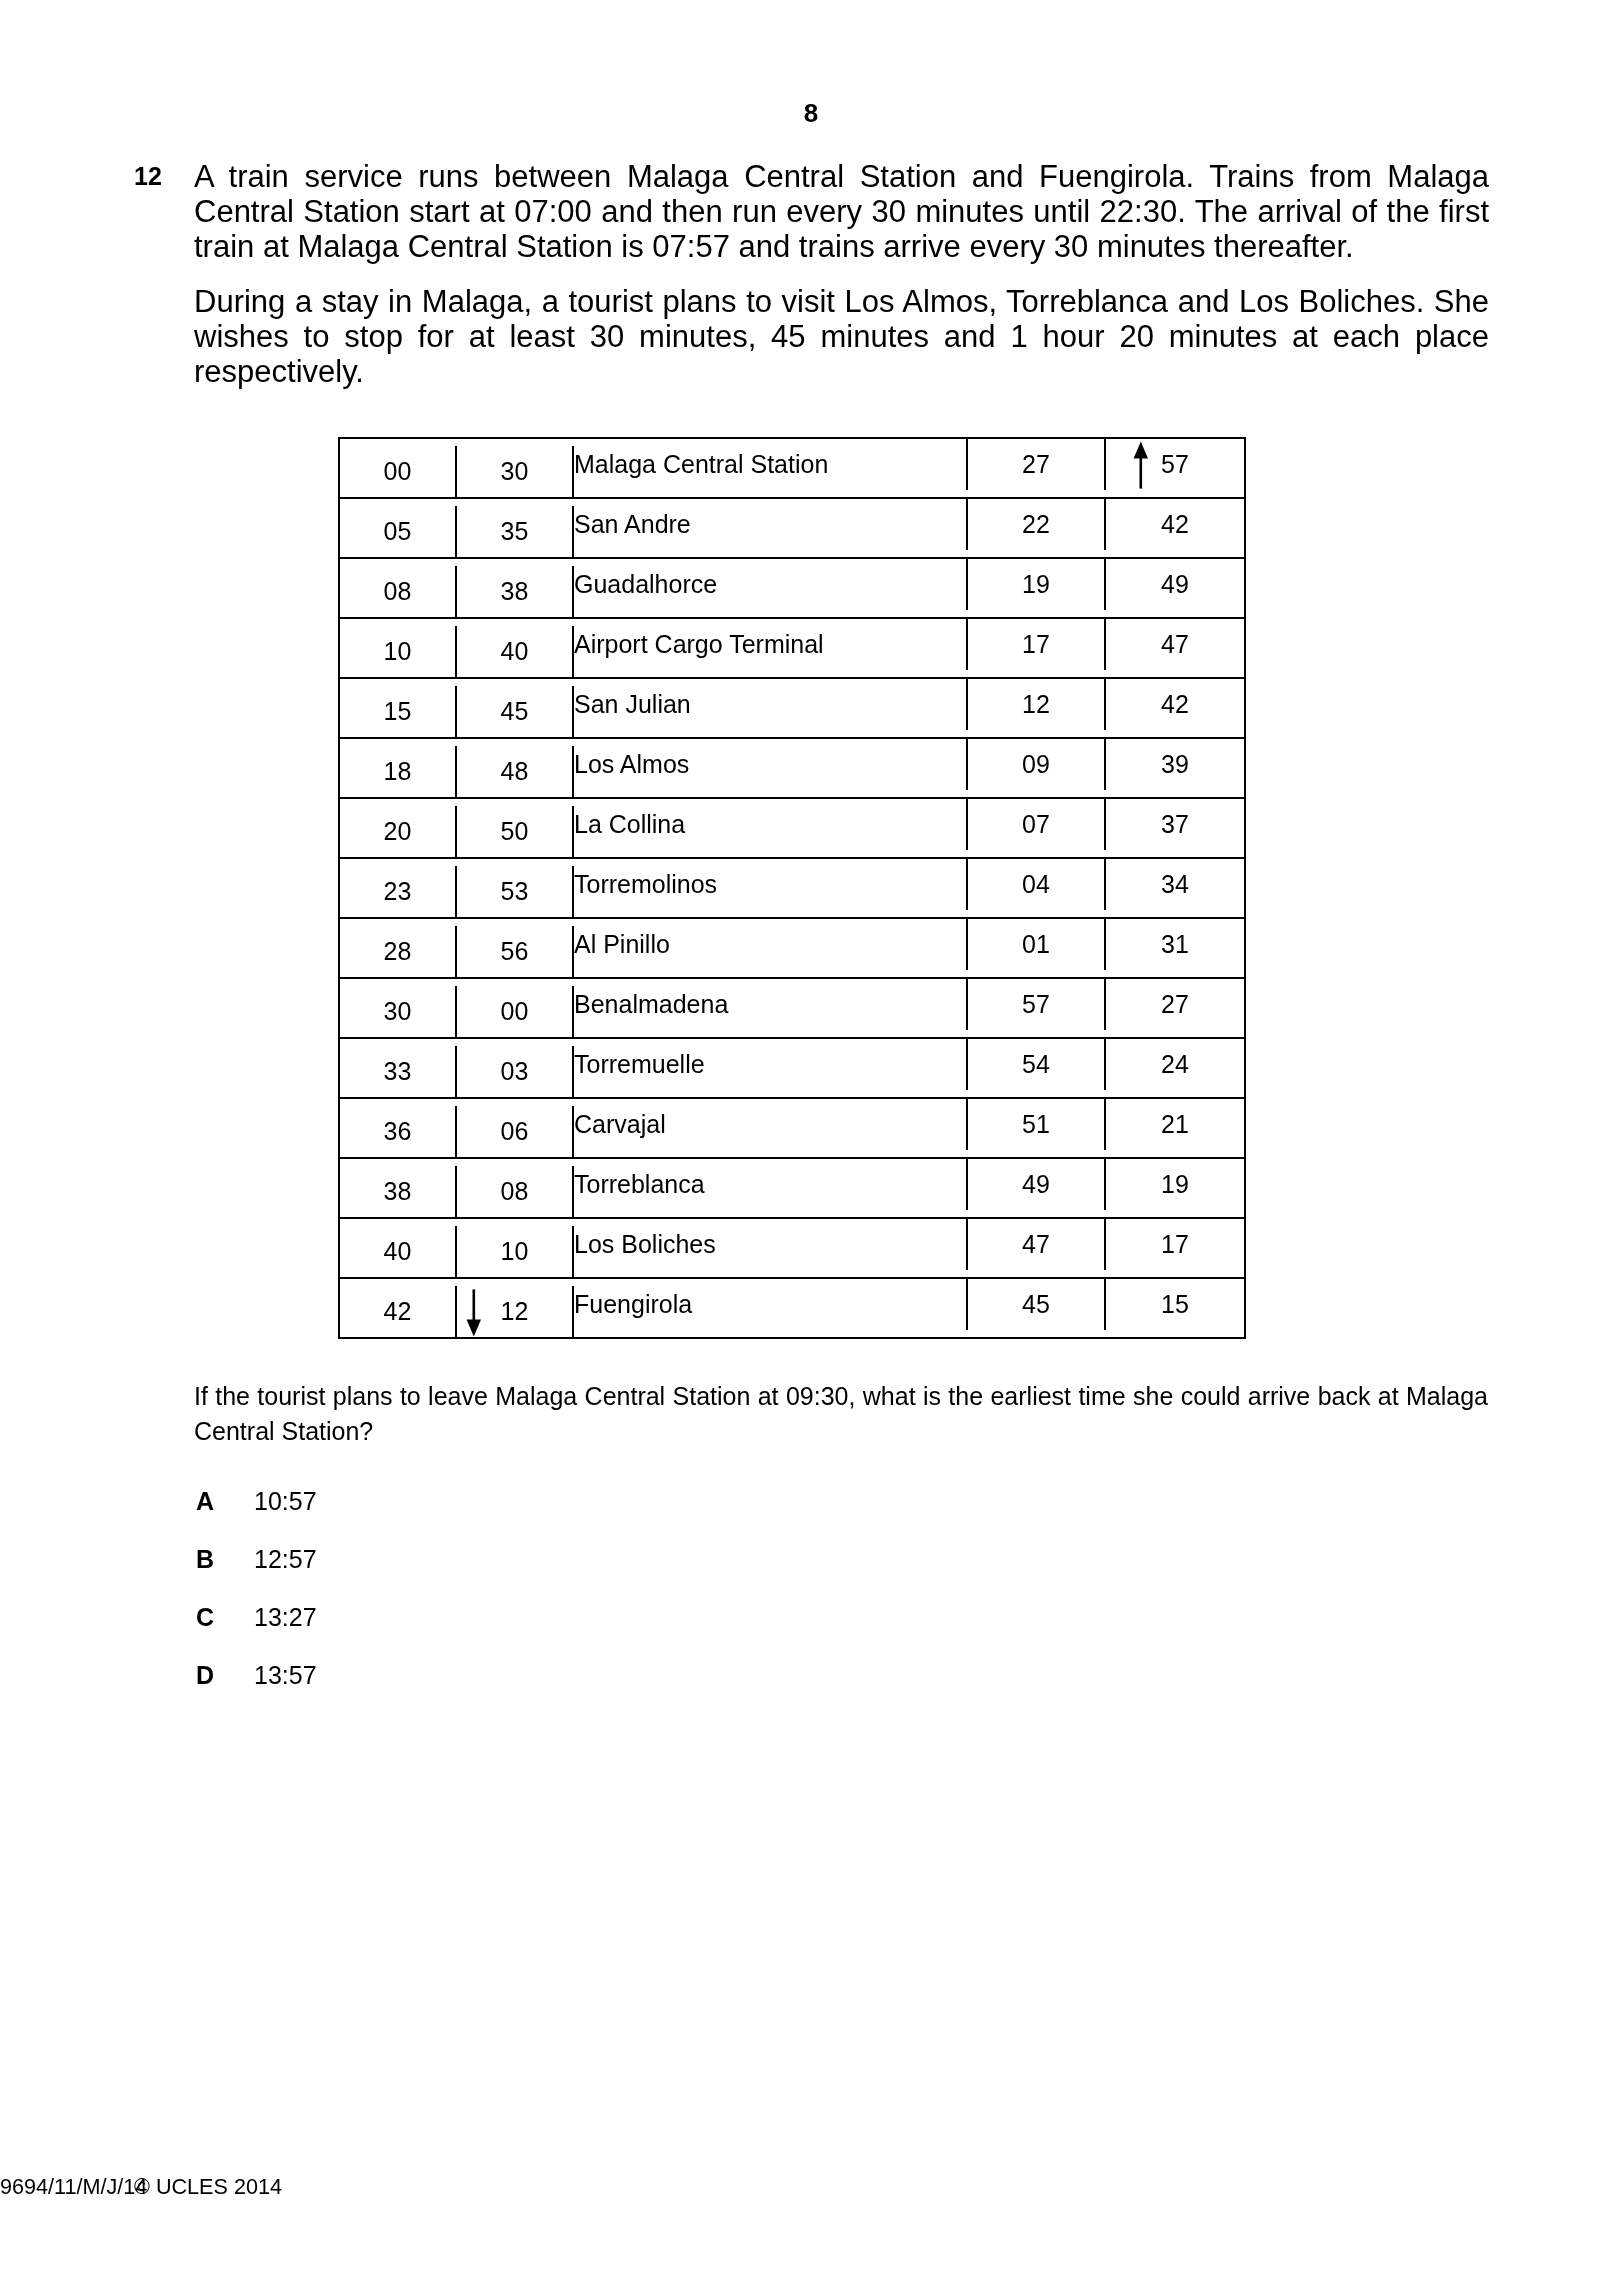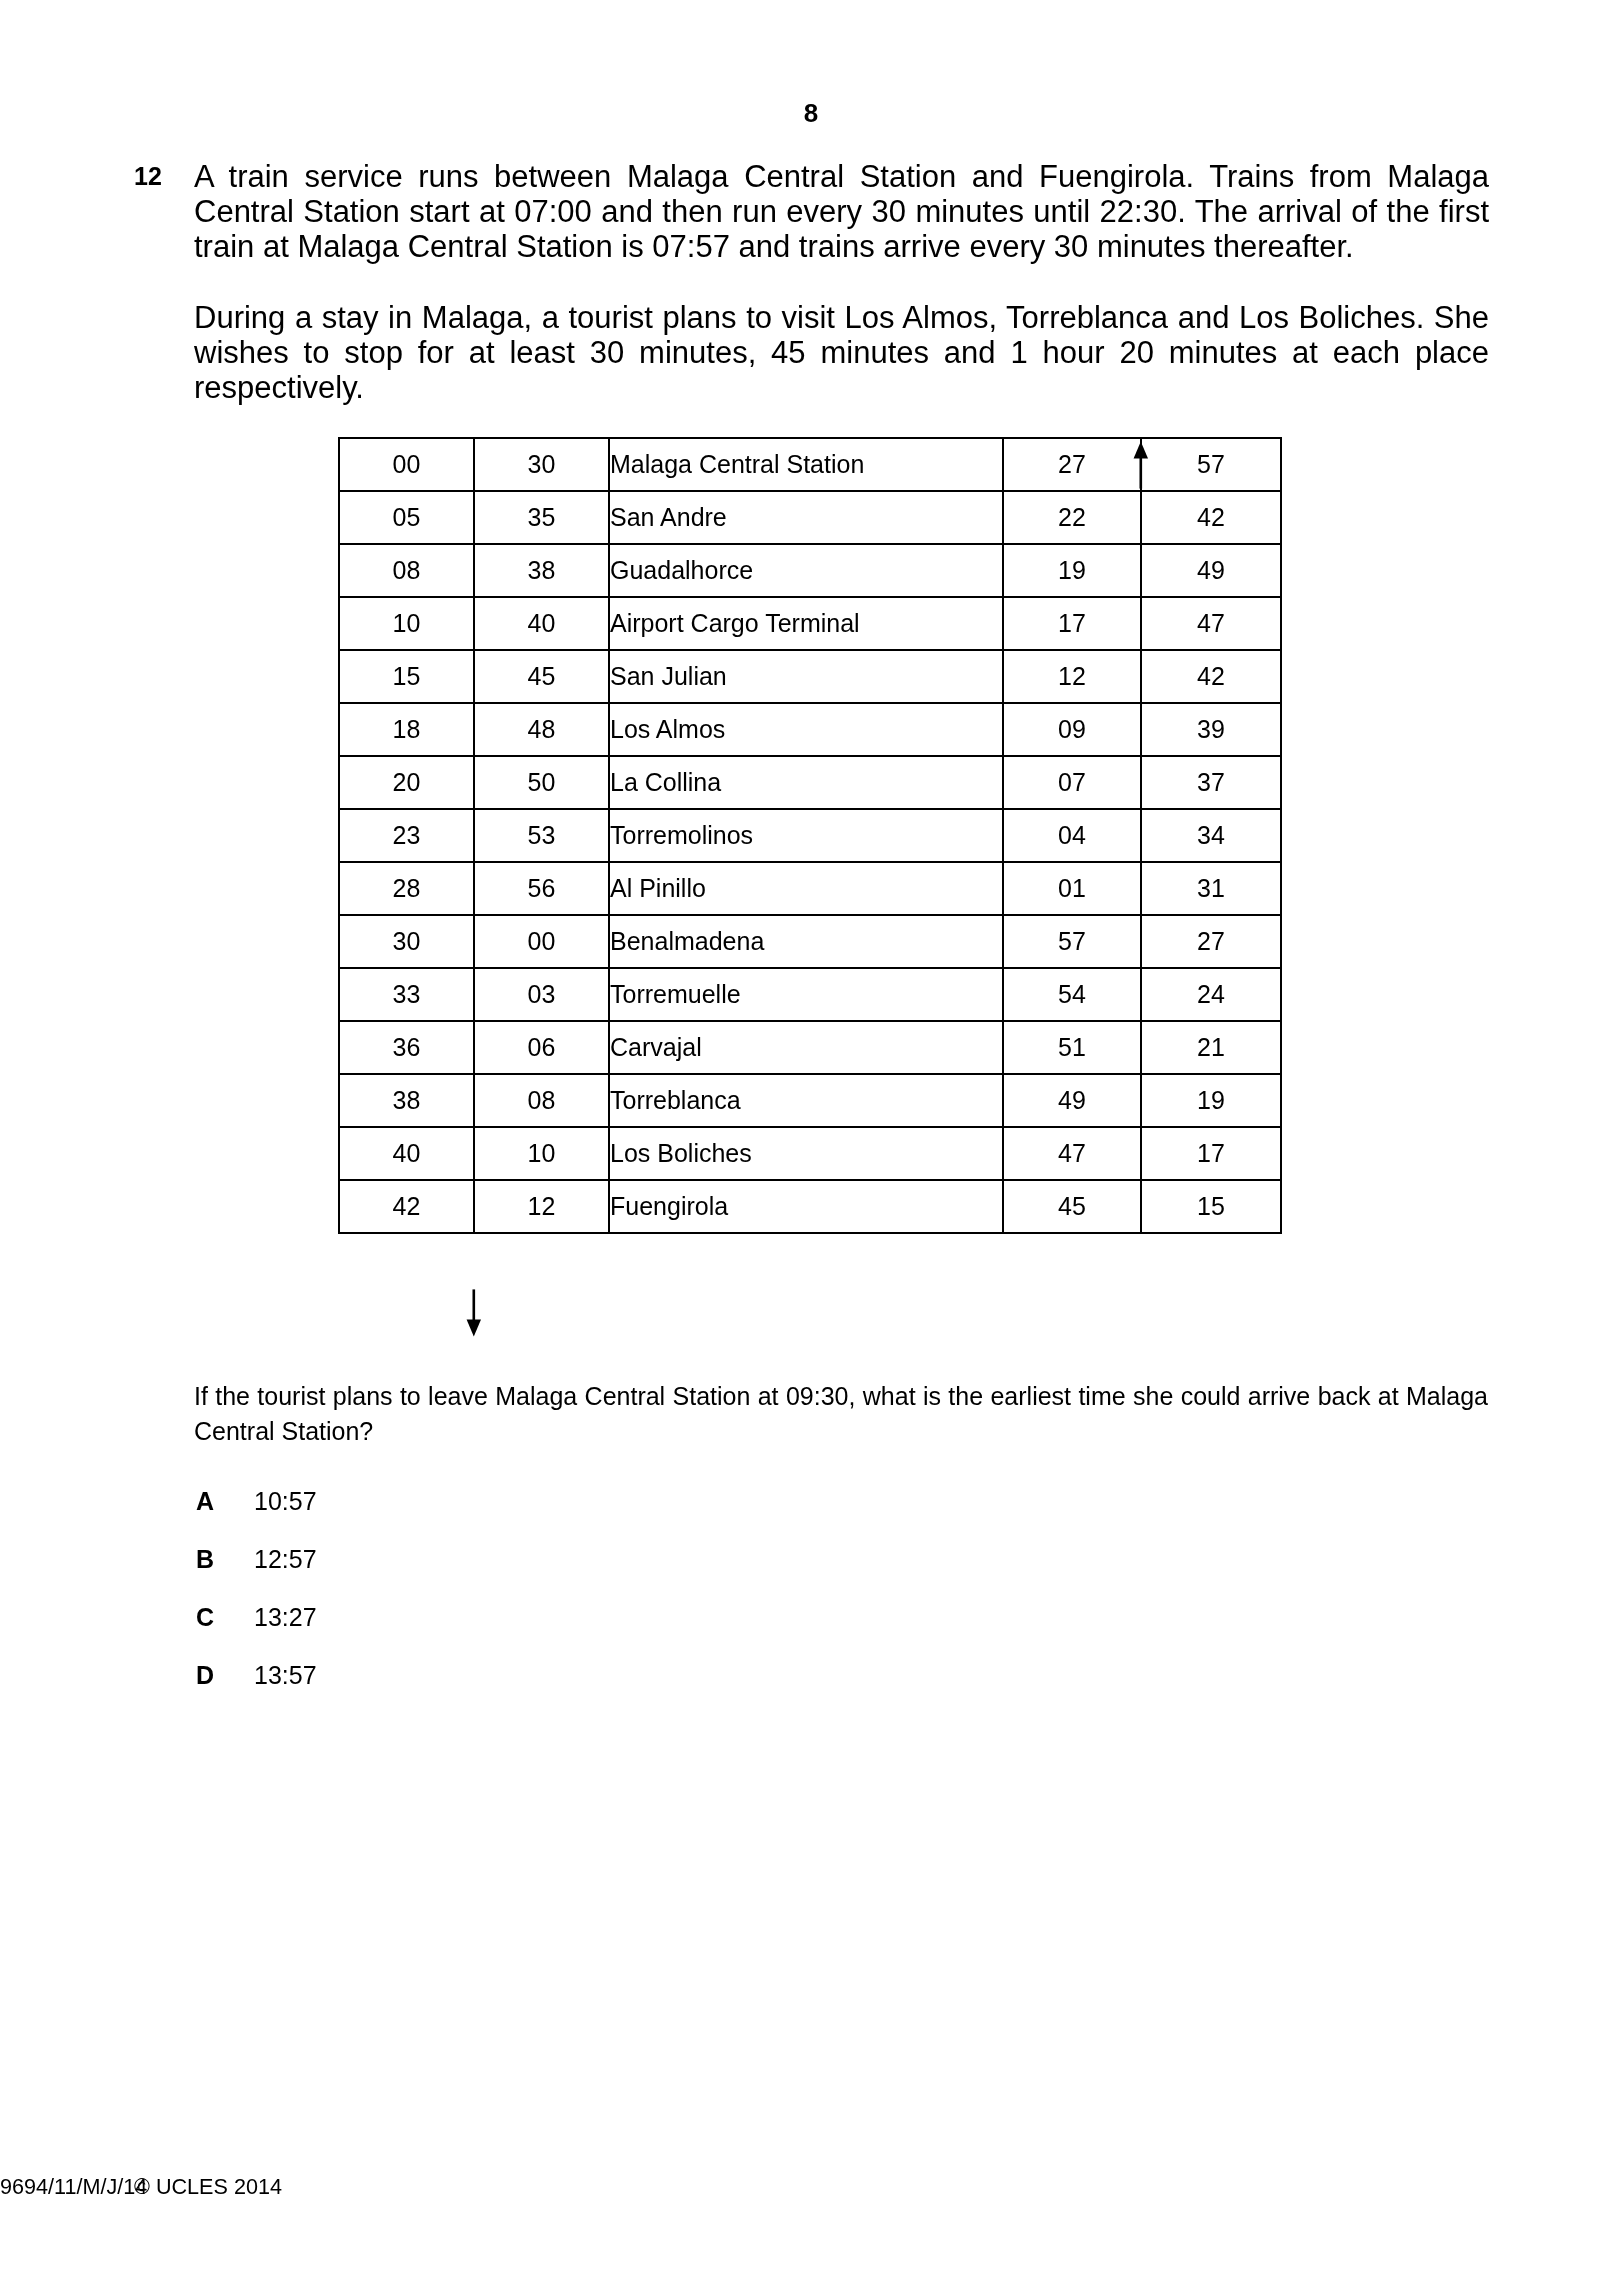--- a/index.html
+++ b/index.html
@@ -30,41 +30,41 @@
     font-weight: bold;
     line-height: 35px;
   }
   .q-body { flex: 1; }
   .q-para {
     font-size: 31px;
     line-height: 35px;
     text-align: justify;
     margin: 0;
   }
-  .q-para + .q-para { margin-top: 36px; }
+  .q-para + .q-para { margin-top: 20px; }
 
   .timetable {
     position: absolute;
     top: 437px; left: 338px;
     border: 2px solid #000;
   }
   .tt-row { display: flex; border-bottom: 2px solid #000; }
   .tt-row:last-child { border-bottom: none; }
   .tt-cell {
     height: 51px;
     box-sizing: border-box;
     display: flex;
     align-items: center;
     justify-content: center;
     font-size: 25px;
     border-right: 2px solid #000;
     background: #fff;
   }
   .tt-cell:last-child { border-right: none; }
-  .c1, .c2 { width: 135px; }
+  .c1, .c2 { width: 117px; margin-top: 7px; }
   .c3 { width: 394px; justify-content: flex-start; }
   .c4, .c5 { width: 138px; }
 
   .arrow { position: absolute; width: 23.6px; height: 50px; z-index: 5; }
   .arrow-up { left: 789px; top: 1.3px; }
   .arrow-down { left: 122px; top: 849px; }
 
   .prompt-block {
     position: absolute;
     top: 1379px; left: 194px; width: 1294px;

